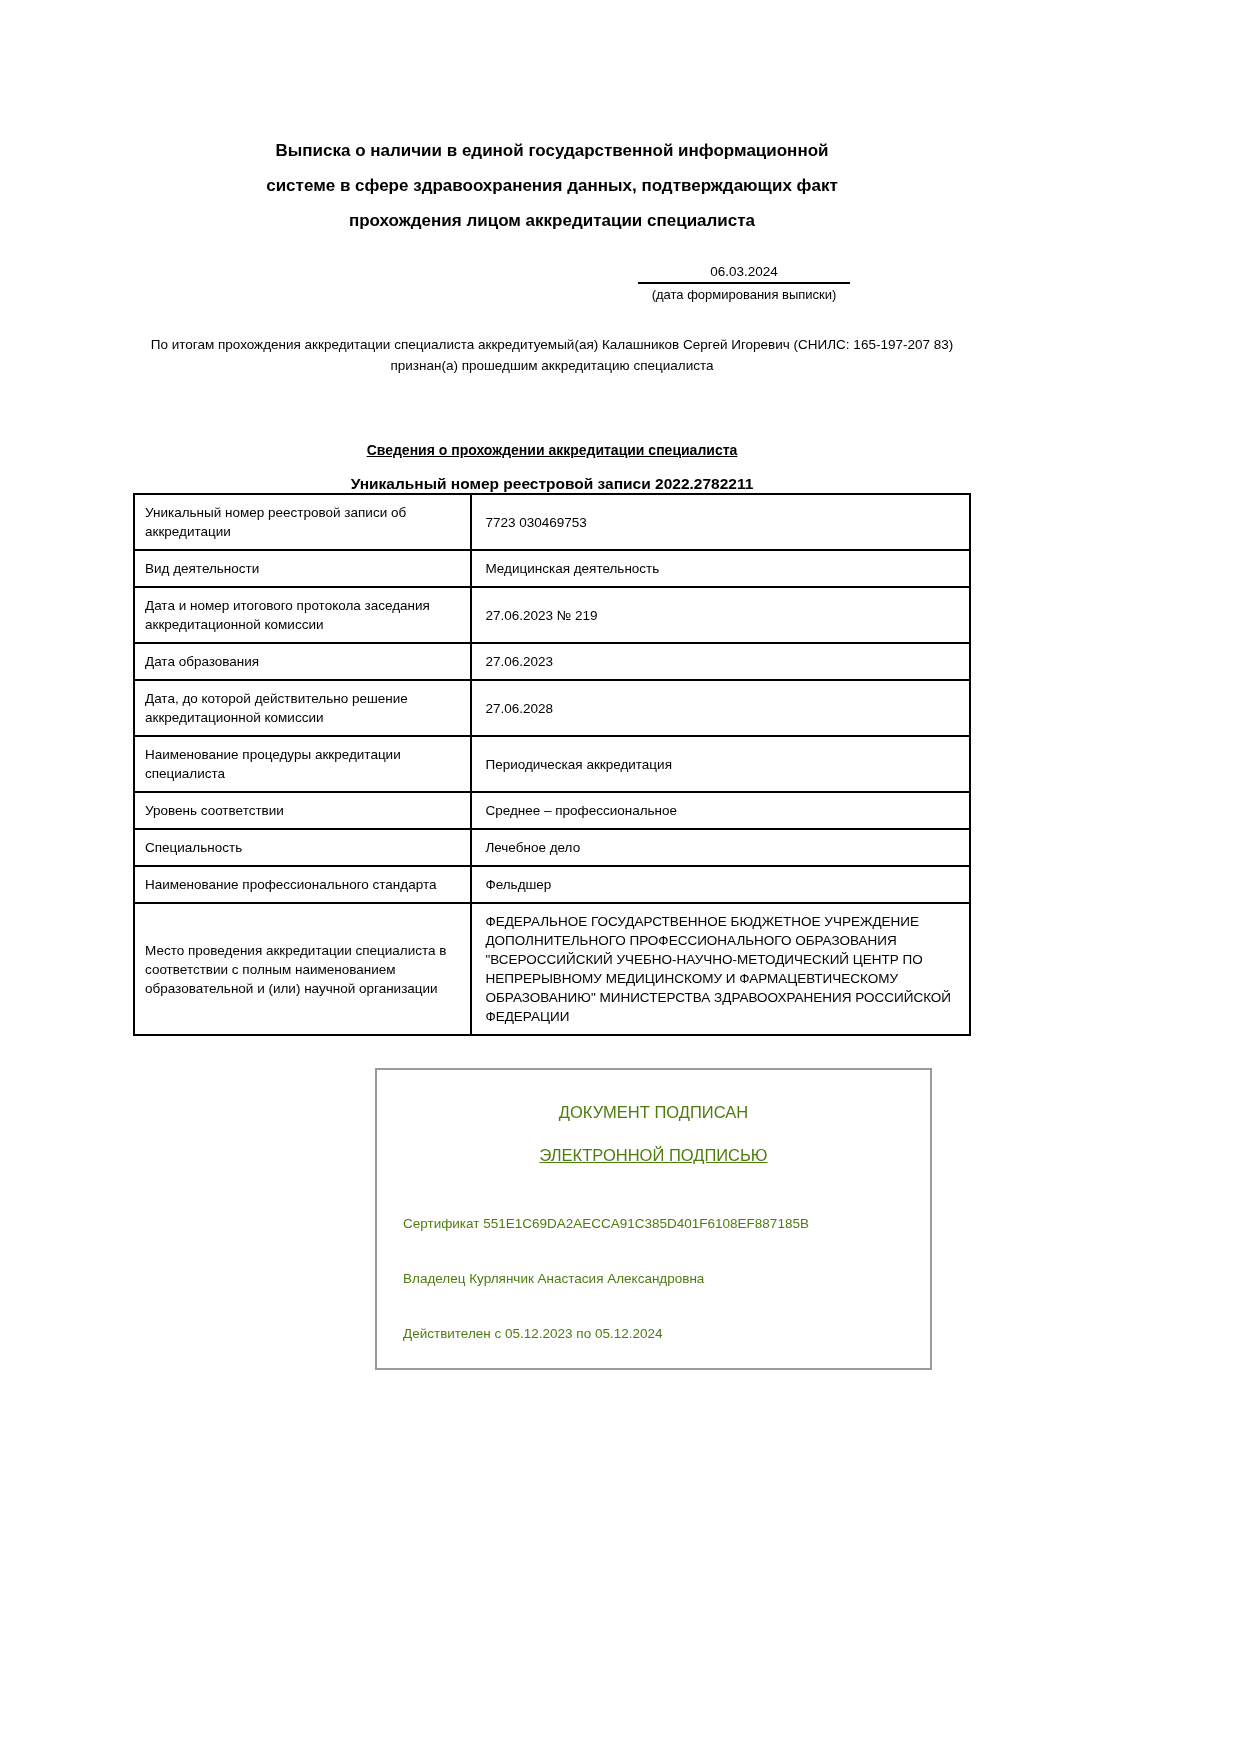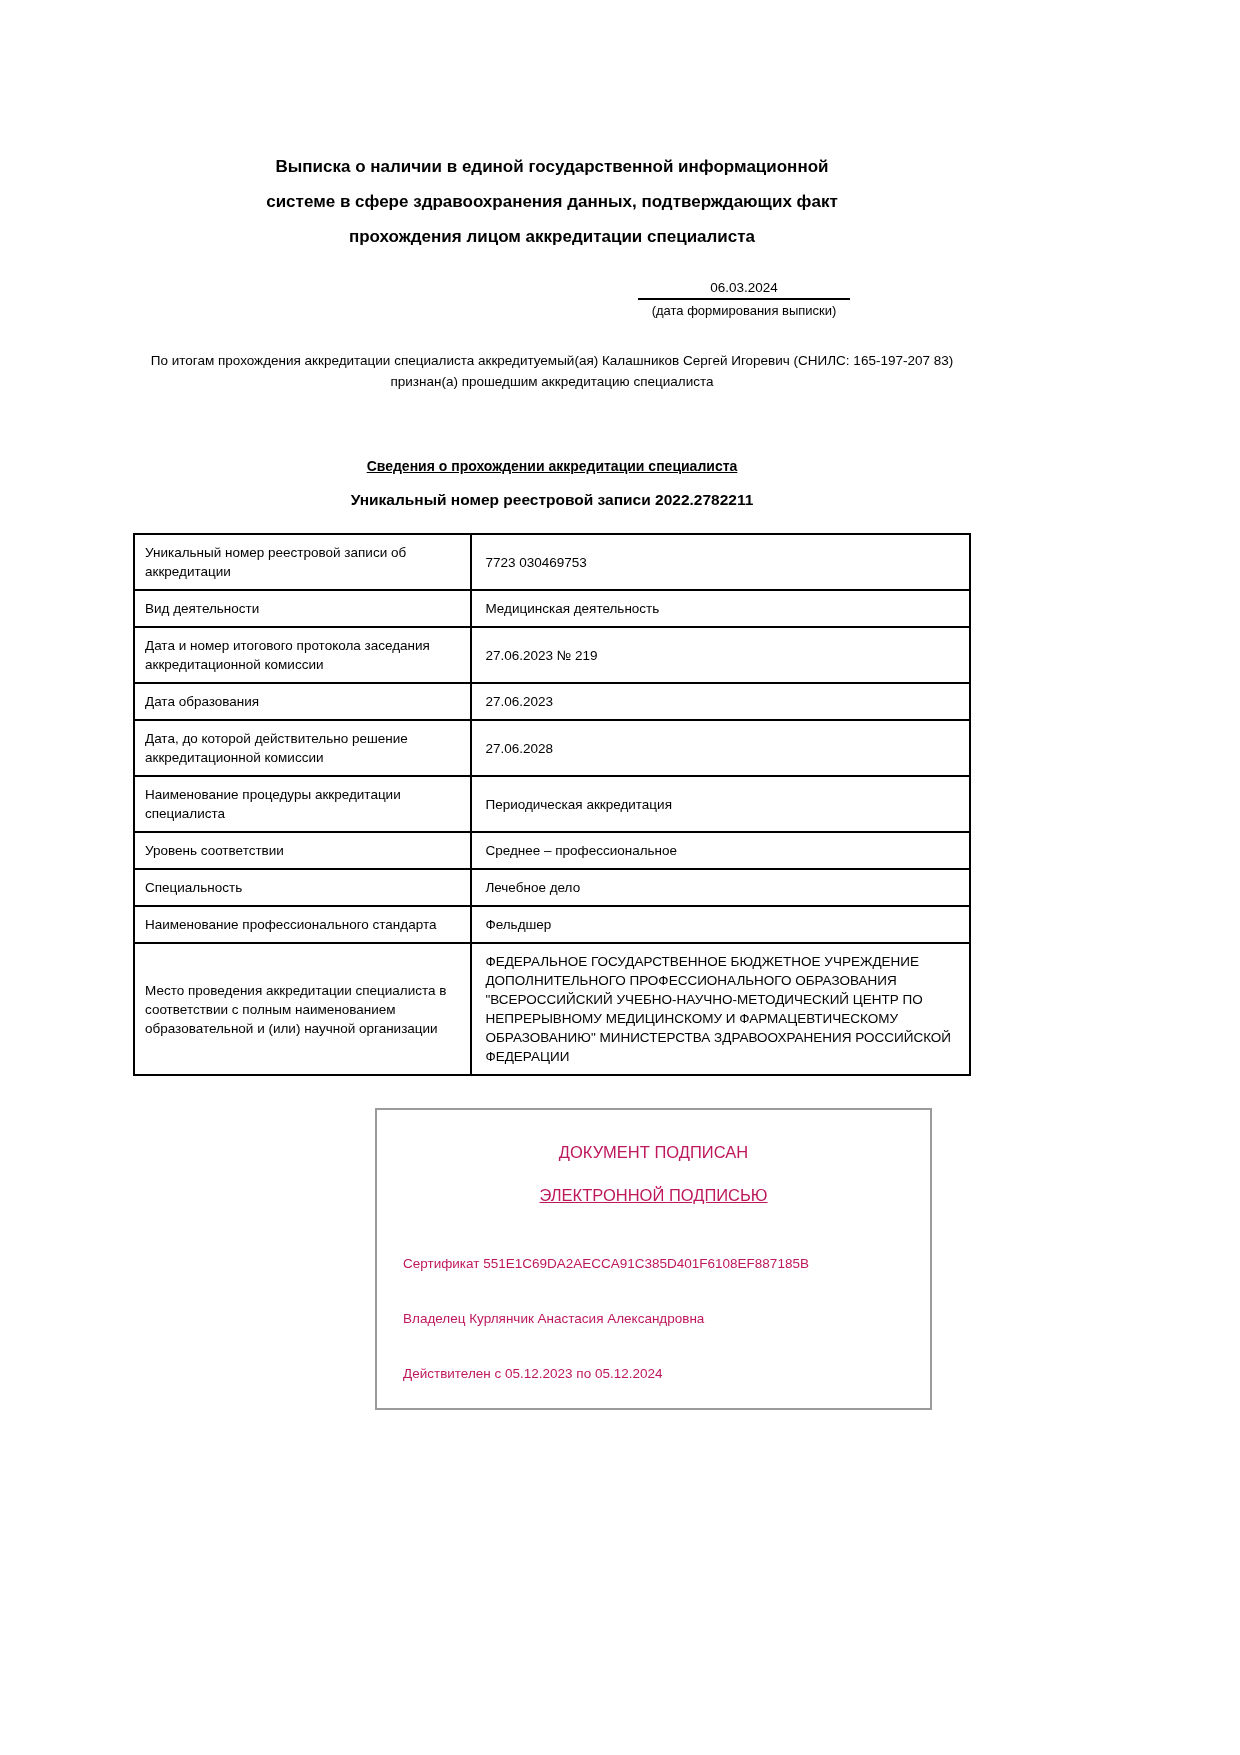--- a/index.html
+++ b/index.html
@@ -12,21 +12,21 @@
     width: 1240px;
     height: 1755px;
     background: #ffffff;
     color: #000000;
     font-family: "Liberation Sans", sans-serif;
     overflow: hidden;
   }
   .content {
     position: absolute;
     left: 133px;
-    top: 16px;
+    top: 0;
     width: 838px;
   }
   .doc-title {
     margin: 133px 0 0 0;
     font-size: 17px;
     font-weight: bold;
     line-height: 35px;
     text-align: center;
   }
   .date-block {
@@ -58,21 +58,20 @@
     text-align: center;
     text-decoration: underline;
   }
   .registry-heading {
     margin: 17px 0 0 0;
     font-size: 15.5px;
     font-weight: bold;
     text-align: center;
   }
   table.acc-table {
-    margin-top: 24px;
     width: 100%;
     border-collapse: collapse;
     table-layout: fixed;
   }
   table.acc-table td {
     border: 2px solid #000;
     font-size: 13.5px;
     line-height: 19px;
     vertical-align: middle;
     padding: 8px 10px;
@@ -80,21 +79,21 @@
   }
   table.acc-table td.label-cell { width: 40%; }
   table.acc-table td.value-cell { width: 60%; padding-left: 13px; }
   .signature-box {
     box-sizing: border-box;
     margin: 32px 0 0 242px;
     width: 557px;
     min-height: 243px;
     border: 2px solid #9b9b9b;
     padding: 20px 26px 26px 26px;
-    color: #be185d;
+    color: #4d7c0f;
   }
   .sig-title {
     text-align: center;
     font-size: 16.5px;
     line-height: 20px;
     margin-top: 12px;
   }
   .sig-title + .sig-title { margin-top: 23px; text-decoration: underline; }
   .sig-line {
     font-size: 13.5px;

